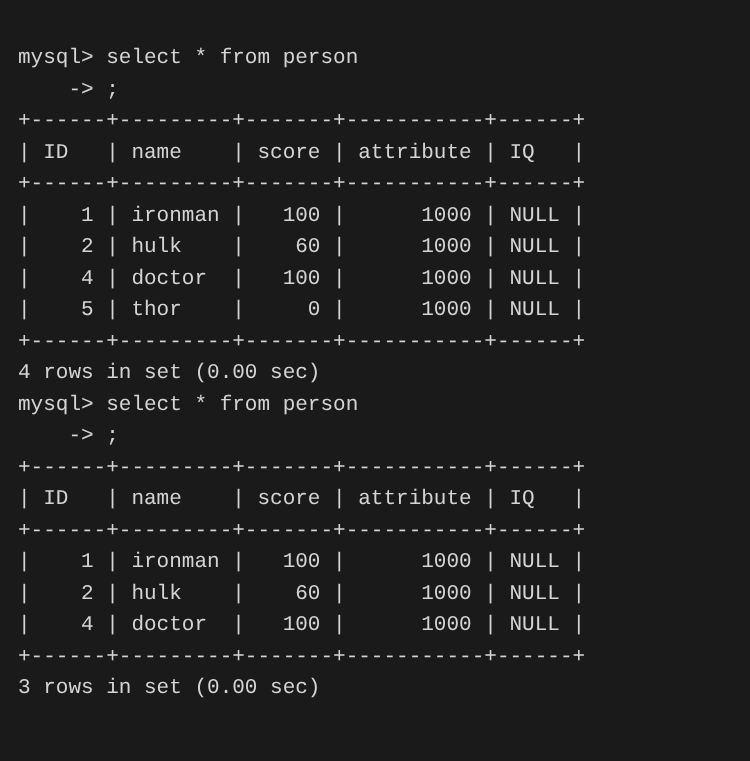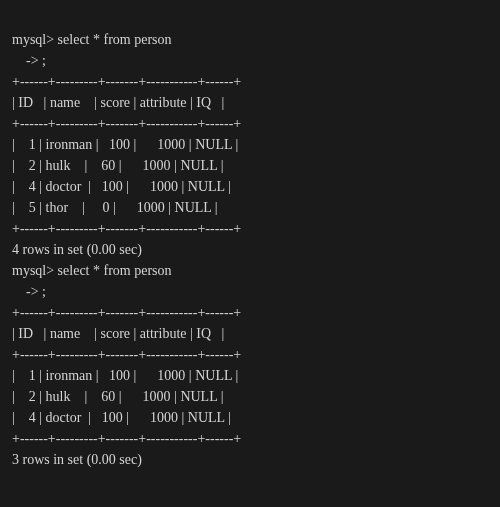--- a/index.html
+++ b/index.html
@@ -9,20 +9,19 @@
       font-family: 'Courier New', Courier, monospace;
       font-size: 14px;
       width: 500px;
       min-height: 507px;
       padding: 8px 12px;
       line-height: 1.5;
     }
     .terminal {
       white-space: pre;
       color: #d4d4d4;
-      font-family: Liberation Serif, serif;
     }
   </style>
 </head>
 <body>
 
 <div class="terminal">
 <div>mysql&gt; select * from person</div><div>    -&gt; ;</div><div>+------+---------+-------+-----------+------+</div><div>| ID   | name    | score | attribute | IQ   |</div><div>+------+---------+-------+-----------+------+</div><div>|    1 | ironman |   100 |      1000 | NULL |</div><div>|    2 | hulk    |    60 |      1000 | NULL |</div><div>|    4 | doctor  |   100 |      1000 | NULL |</div><div>|    5 | thor    |     0 |      1000 | NULL |</div><div>+------+---------+-------+-----------+------+</div><div>4 rows in set (0.00 sec)</div><div></div><div>mysql&gt; select * from person</div><div>    -&gt; ;</div><div>+------+---------+-------+-----------+------+</div><div>| ID   | name    | score | attribute | IQ   |</div><div>+------+---------+-------+-----------+------+</div><div>|    1 | ironman |   100 |      1000 | NULL |</div><div>|    2 | hulk    |    60 |      1000 | NULL |</div><div>|    4 | doctor  |   100 |      1000 | NULL |</div><div>+------+---------+-------+-----------+------+</div><div>3 rows in set (0.00 sec)</div></div>
 
 </body></html>

